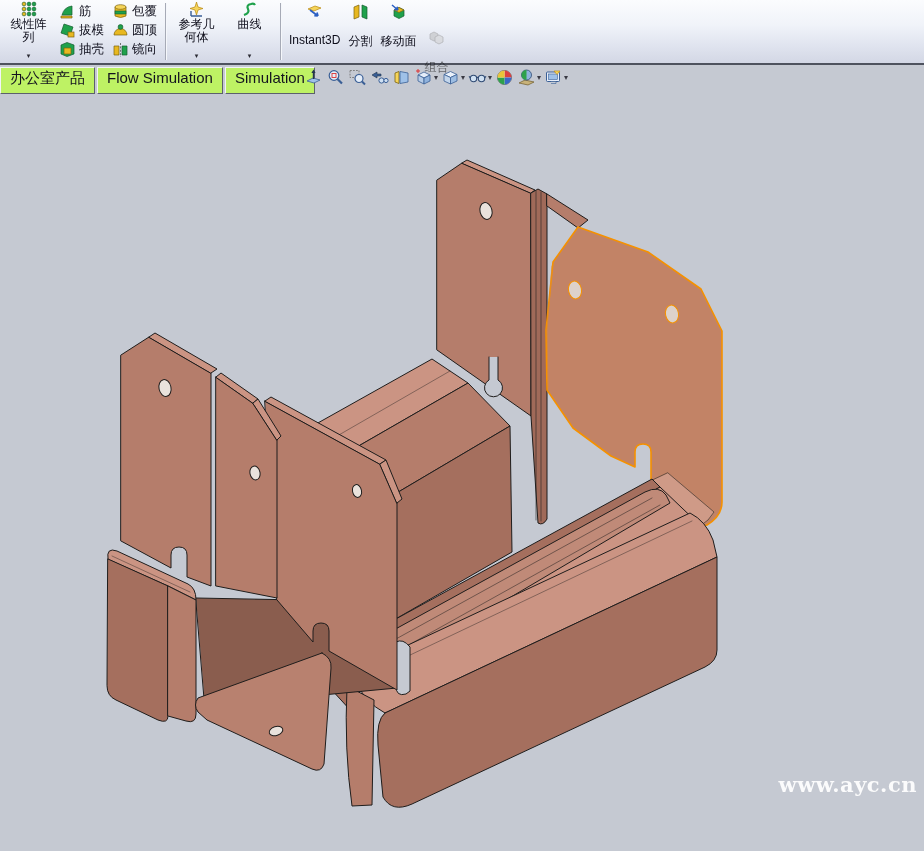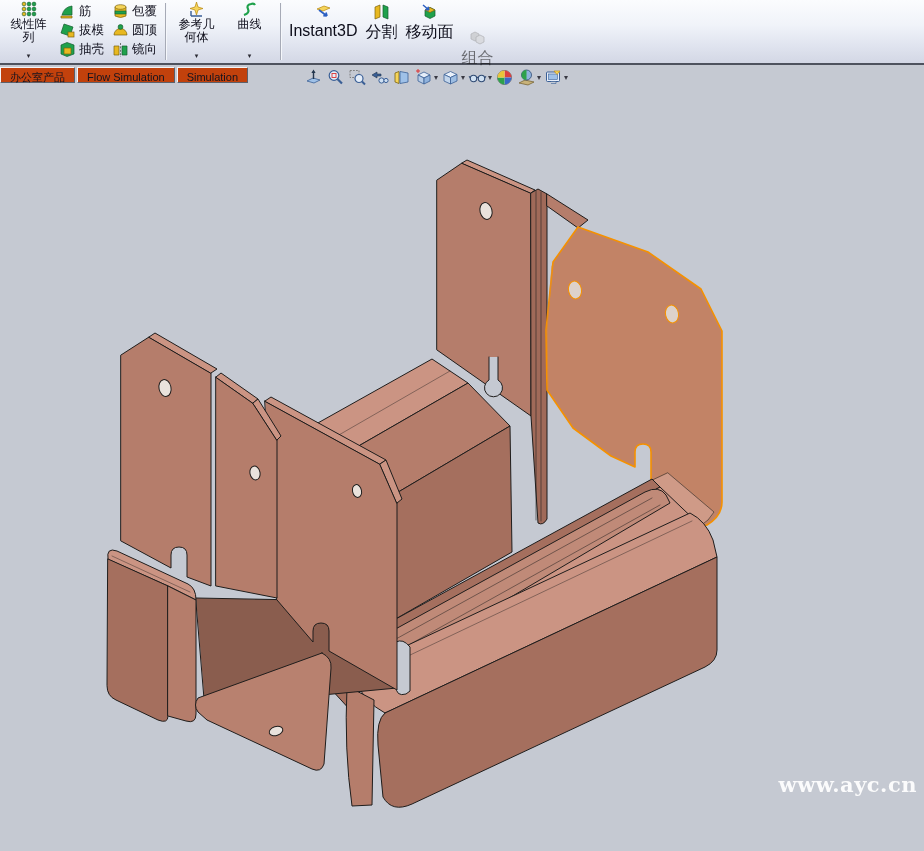--- a/index.html
+++ b/index.html
@@ -21,31 +21,31 @@
   .ft-big { width: 53px; display: flex; flex-direction: column; align-items: center;
     padding-top: 1px; font-family: Liberation Serif, serif; }
   .ft-big .lbl { font-size: 12px; line-height: 13px; text-align: center; width: 44px;
     color: #0d0d1a; word-break: break-all; }
   .caret { font-size: 7px; color: #2a2a33; line-height: 8px; margin-top: auto;
     padding-bottom: 3px; }
   .ft-col { display: flex; flex-direction: column; justify-content: space-between;
     padding: 2px 0 4px; }
   .ft-small { display: flex; align-items: center; gap: 3px; font-size: 12.5px;
     color: #0d0d1a; padding: 0 4px; height: 19px; }
-  .ft-med { display: flex; flex-direction: column; align-items: center; gap: 2px;
-    padding: 3px 4px 0; font-size: 16px; color: #0d0d1a; }
+  .ft-med { display: flex; flex-direction: column; align-items: center; gap: 13px;
+    padding: 3px 4px 0; font-size: 12px; color: #0d0d1a; }
   .ft-sep { width: 1px; margin: 3px 4px; background: #a6aab6; box-shadow: 1px 0 0 #f5f7fb; }
   .disabled { filter: grayscale(1); opacity: .55; margin-top: 26px; }
   .ic { width: 17px; height: 17px; flex: 0 0 auto; }
 
   
   .band { position: absolute; top: 67px; left: 0; width: 100%; height: 22px; }
   .tabs { position: absolute; left: 0; top: 0; display: flex; }
-  .cmd-tab { height: 16px; line-height: 19px; font-size: 11px; color: #13131f;
-    background: #c2410c; border: 1px solid;
+  .cmd-tab { height: 27px; line-height: 19px; font-size: 15px; color: #13131f;
+    background: #bef264; border: 1px solid;
     border-color: #f2f4f8 #5c606b #5c606b #f2f4f8;
     padding: 0 9px; margin-right: 2px; white-space: nowrap; }
   .hud { position: absolute; left: 303px; top: 1px; display: flex; align-items: center;
     gap: 1px; }
   .hud-btn { display: flex; align-items: center; padding: 0 1px; }
   .hud-ic { width: 19px; height: 19px; }
   .caret2 { font-size: 8px; color: #3a3a44; margin-left: 1px; }
 </style>
 </head>
 <body>

